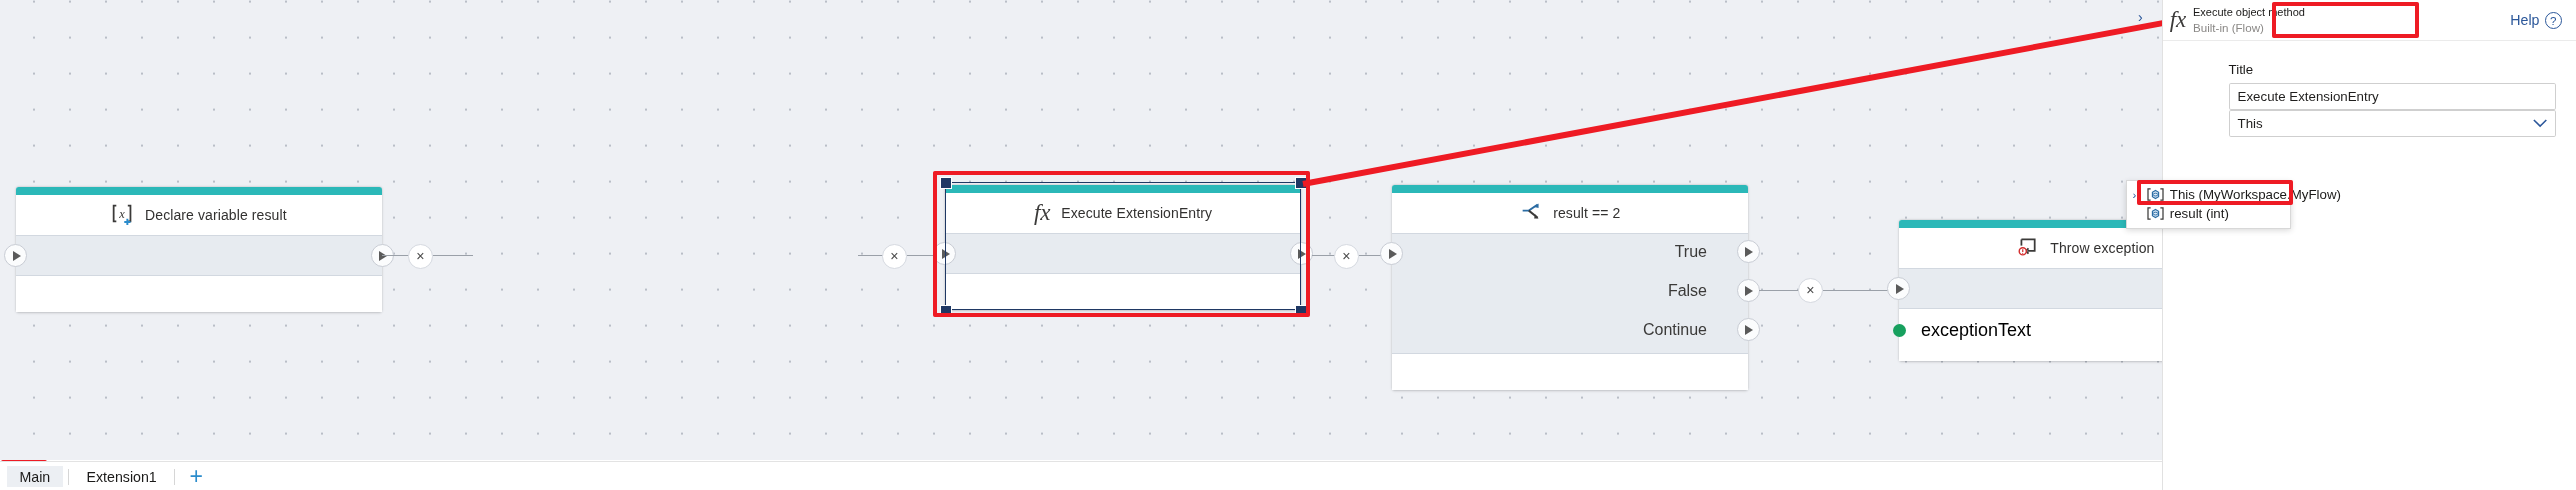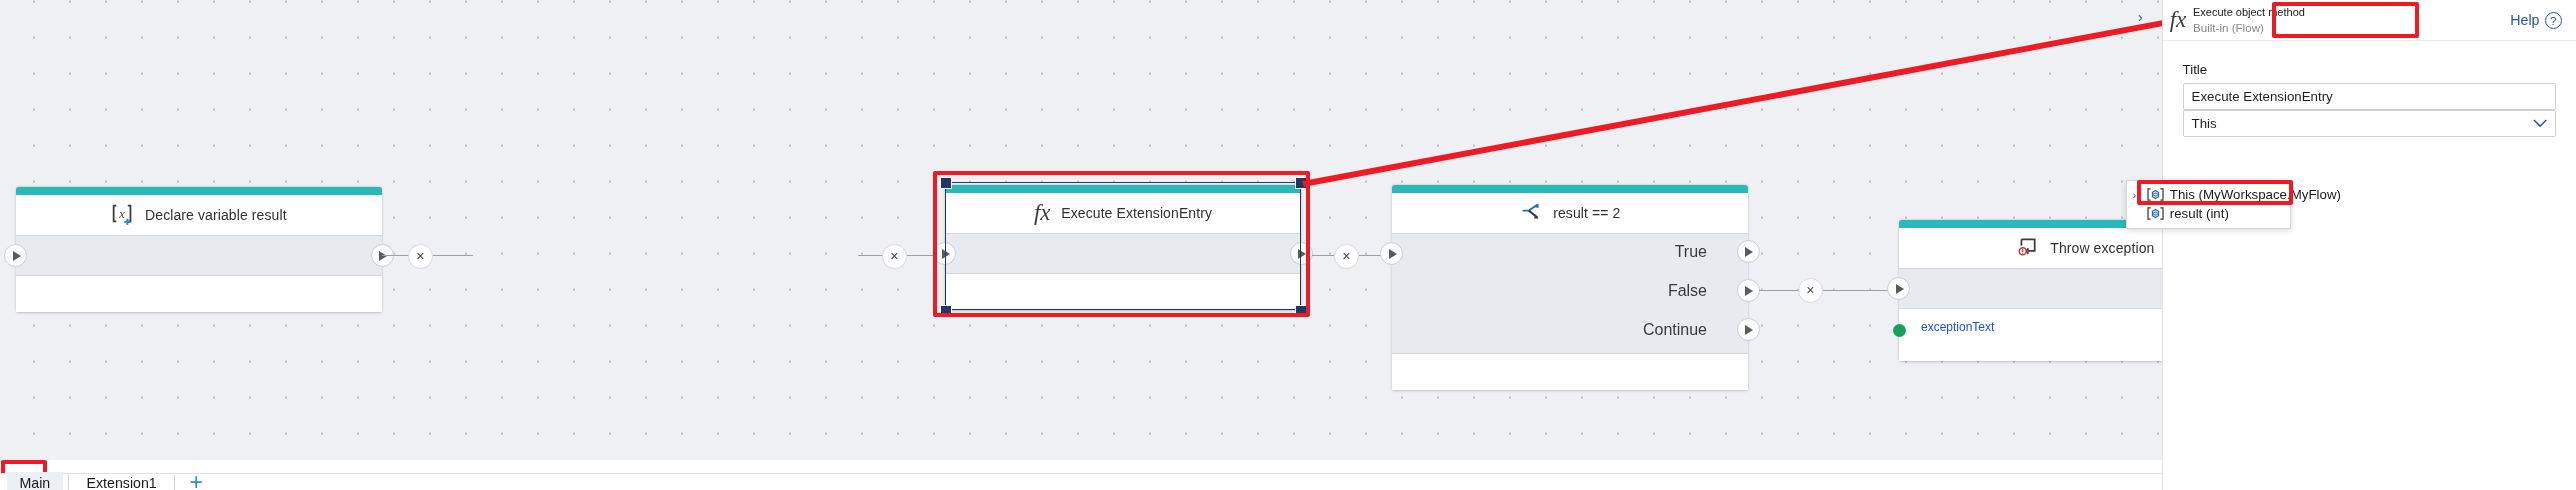--- a/index.html
+++ b/index.html
@@ -67,21 +67,21 @@
   .branch{
     position:absolute;right:41px;font-size:16px;color:#3b3a39;
     white-space:nowrap;
   }
 
   
   .outpin{
     position:absolute;width:13.3px;height:13.3px;border-radius:50%;
     background:#17a05e;
   }
-  .outlabel{position:absolute;font-size:12px;color:#1d4ed8;}
+  .outlabel{position:absolute;font-size:18px;color:#000000;}
 
   
   .selected-frame{
     position:absolute;border:1.8px solid #1f3864;box-sizing:border-box;
     pointer-events:none;
   }
   .handle{
     position:absolute;width:11.6px;height:11.6px;background:#1f3864;
     border:1.8px solid #ffffff;box-sizing:border-box;
   }
@@ -108,21 +108,21 @@
   .head-txt{display:flex;flex-direction:column;line-height:1.15;flex:1;}
   .head-title{font-size:11px;color:#1b1a19;}
   .head-sub{font-size:11.6px;color:#8a8886;margin-top:1.8px;}
   .help{display:flex;align-items:center;gap:5.3px;font-size:14.2px;color:#2b579a;}
   .help-circ{
     width:17px;height:17px;border-radius:50%;border:1.4px solid #2b579a;
     box-sizing:border-box;display:flex;align-items:center;justify-content:center;
     font-size:11.6px;color:#2b579a;
   }
 
-  .panel-body{padding:12.4px 19.6px 0 19.6px;}
+  .panel-body{padding:12.4px 19.6px 0 19.6px;margin-left:46px;}
   .fld-label{font-size:13.3px;color:#1b1a19;margin:9px 0 5.3px 0;}
   .fld-input{
     height:27px;border:0.9px solid #cfcfcf;background:#fff;border-radius:1.8px;
     display:flex;align-items:center;padding:0 8px;font-size:13.3px;color:#201f1e;
     box-sizing:border-box;
   }
   .fld-select{
     height:27px;border:0.9px solid #cfcfcf;background:#fff;border-radius:1.8px;
     display:flex;align-items:center;justify-content:space-between;
     padding:0 8px;font-size:13.3px;color:#201f1e;box-sizing:border-box;
@@ -144,21 +144,21 @@
     font-size:13.3px;color:#1b1a19;white-space:nowrap;padding-left:16px;
     position:relative;
   }
   .ac-exp{position:absolute;left:1.8px;color:#2b579a;font-size:11.6px;}
   .cube{
     width:17px;height:15px;flex:0 0 17px;position:relative;
   }
 
   
   .tabbar{
-    position:absolute;left:0;bottom:0;width:2162px;height:18px;
+    position:absolute;left:0;bottom:0;width:2162px;height:30px;
     background:#ffffff;border-top:0.9px solid #e3e3e3;
     display:flex;align-items:center;padding-left:7.1px;box-sizing:border-box;
     gap:0;
   }
   .tab{
     font-size:14.2px;color:#1b1a19;padding:2.7px 12.4px;white-space:nowrap;
   }
   .tab.active{background:#eceff3;}
   .tab-sep{width:0.9px;height:16px;background:#d6d6d6;margin:0 5.3px;}
   .addtab{

